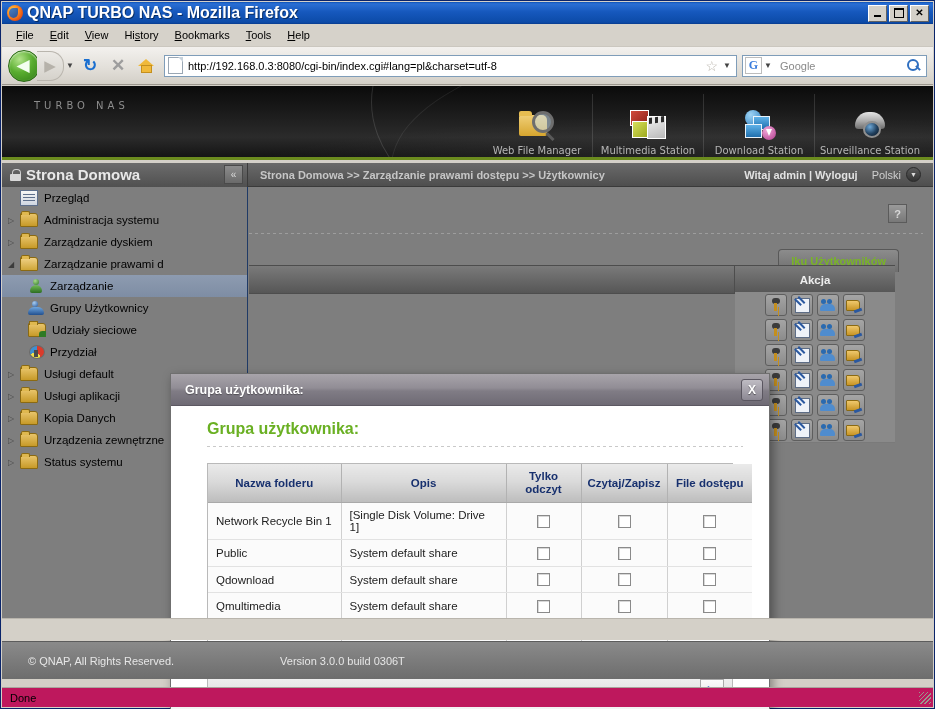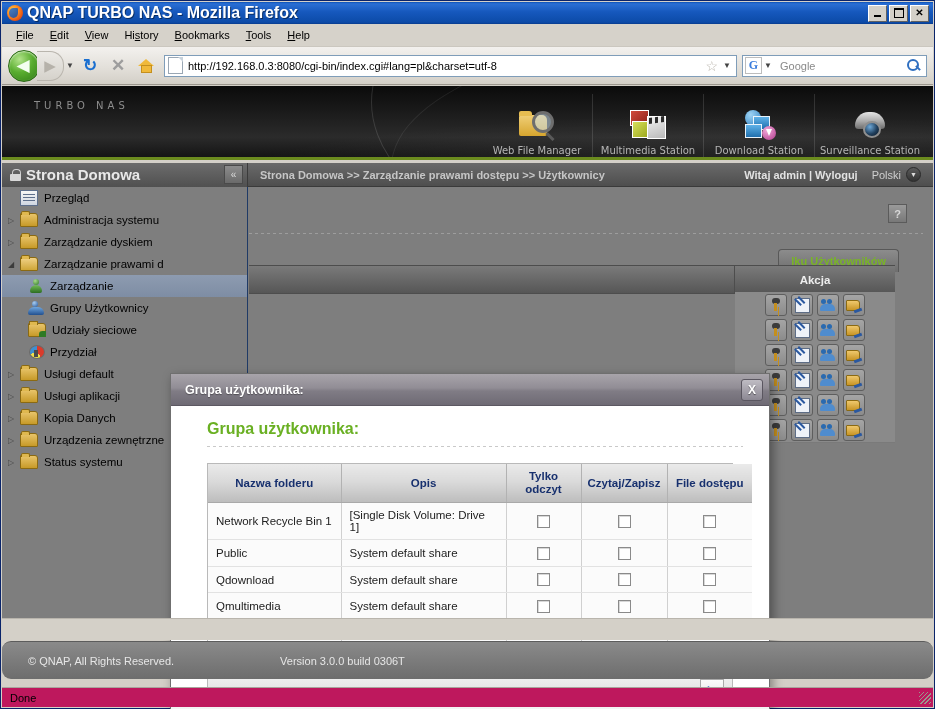--- a/index.html
+++ b/index.html
@@ -359,21 +359,21 @@
 
   
   .hscroll{
     position:absolute;left:0;right:0;bottom:0;height:21px;background:#d4d0c8;
     border-top:1px solid #b9b5ad;
   }
   .qfooter{
     position:absolute;left:1px;right:1px;bottom:29px;height:38px;
     background:linear-gradient(180deg,#8a8a8a,#6d6d6d);
     border-top:1px solid #5c5c5c;
-    display:flex;align-items:center;box-sizing:border-box;border-radius:9px;
+    display:flex;align-items:center;box-sizing:border-box;
   }
   .qfooter .c1{font-size:11px;color:#e6e6e6;padding-left:26px;}
   .qfooter .c2{font-size:11px;color:#e6e6e6;padding-left:106px;}
   .statusbar{
     position:absolute;left:1px;right:1px;bottom:1px;height:20px;
     background:#be185d;border-top:1px solid #a9a59d;
     display:flex;align-items:center;padding-left:8px;box-sizing:border-box;
   }
   .statusbar .st{font-size:11px;color:#000;}
   .grip{

